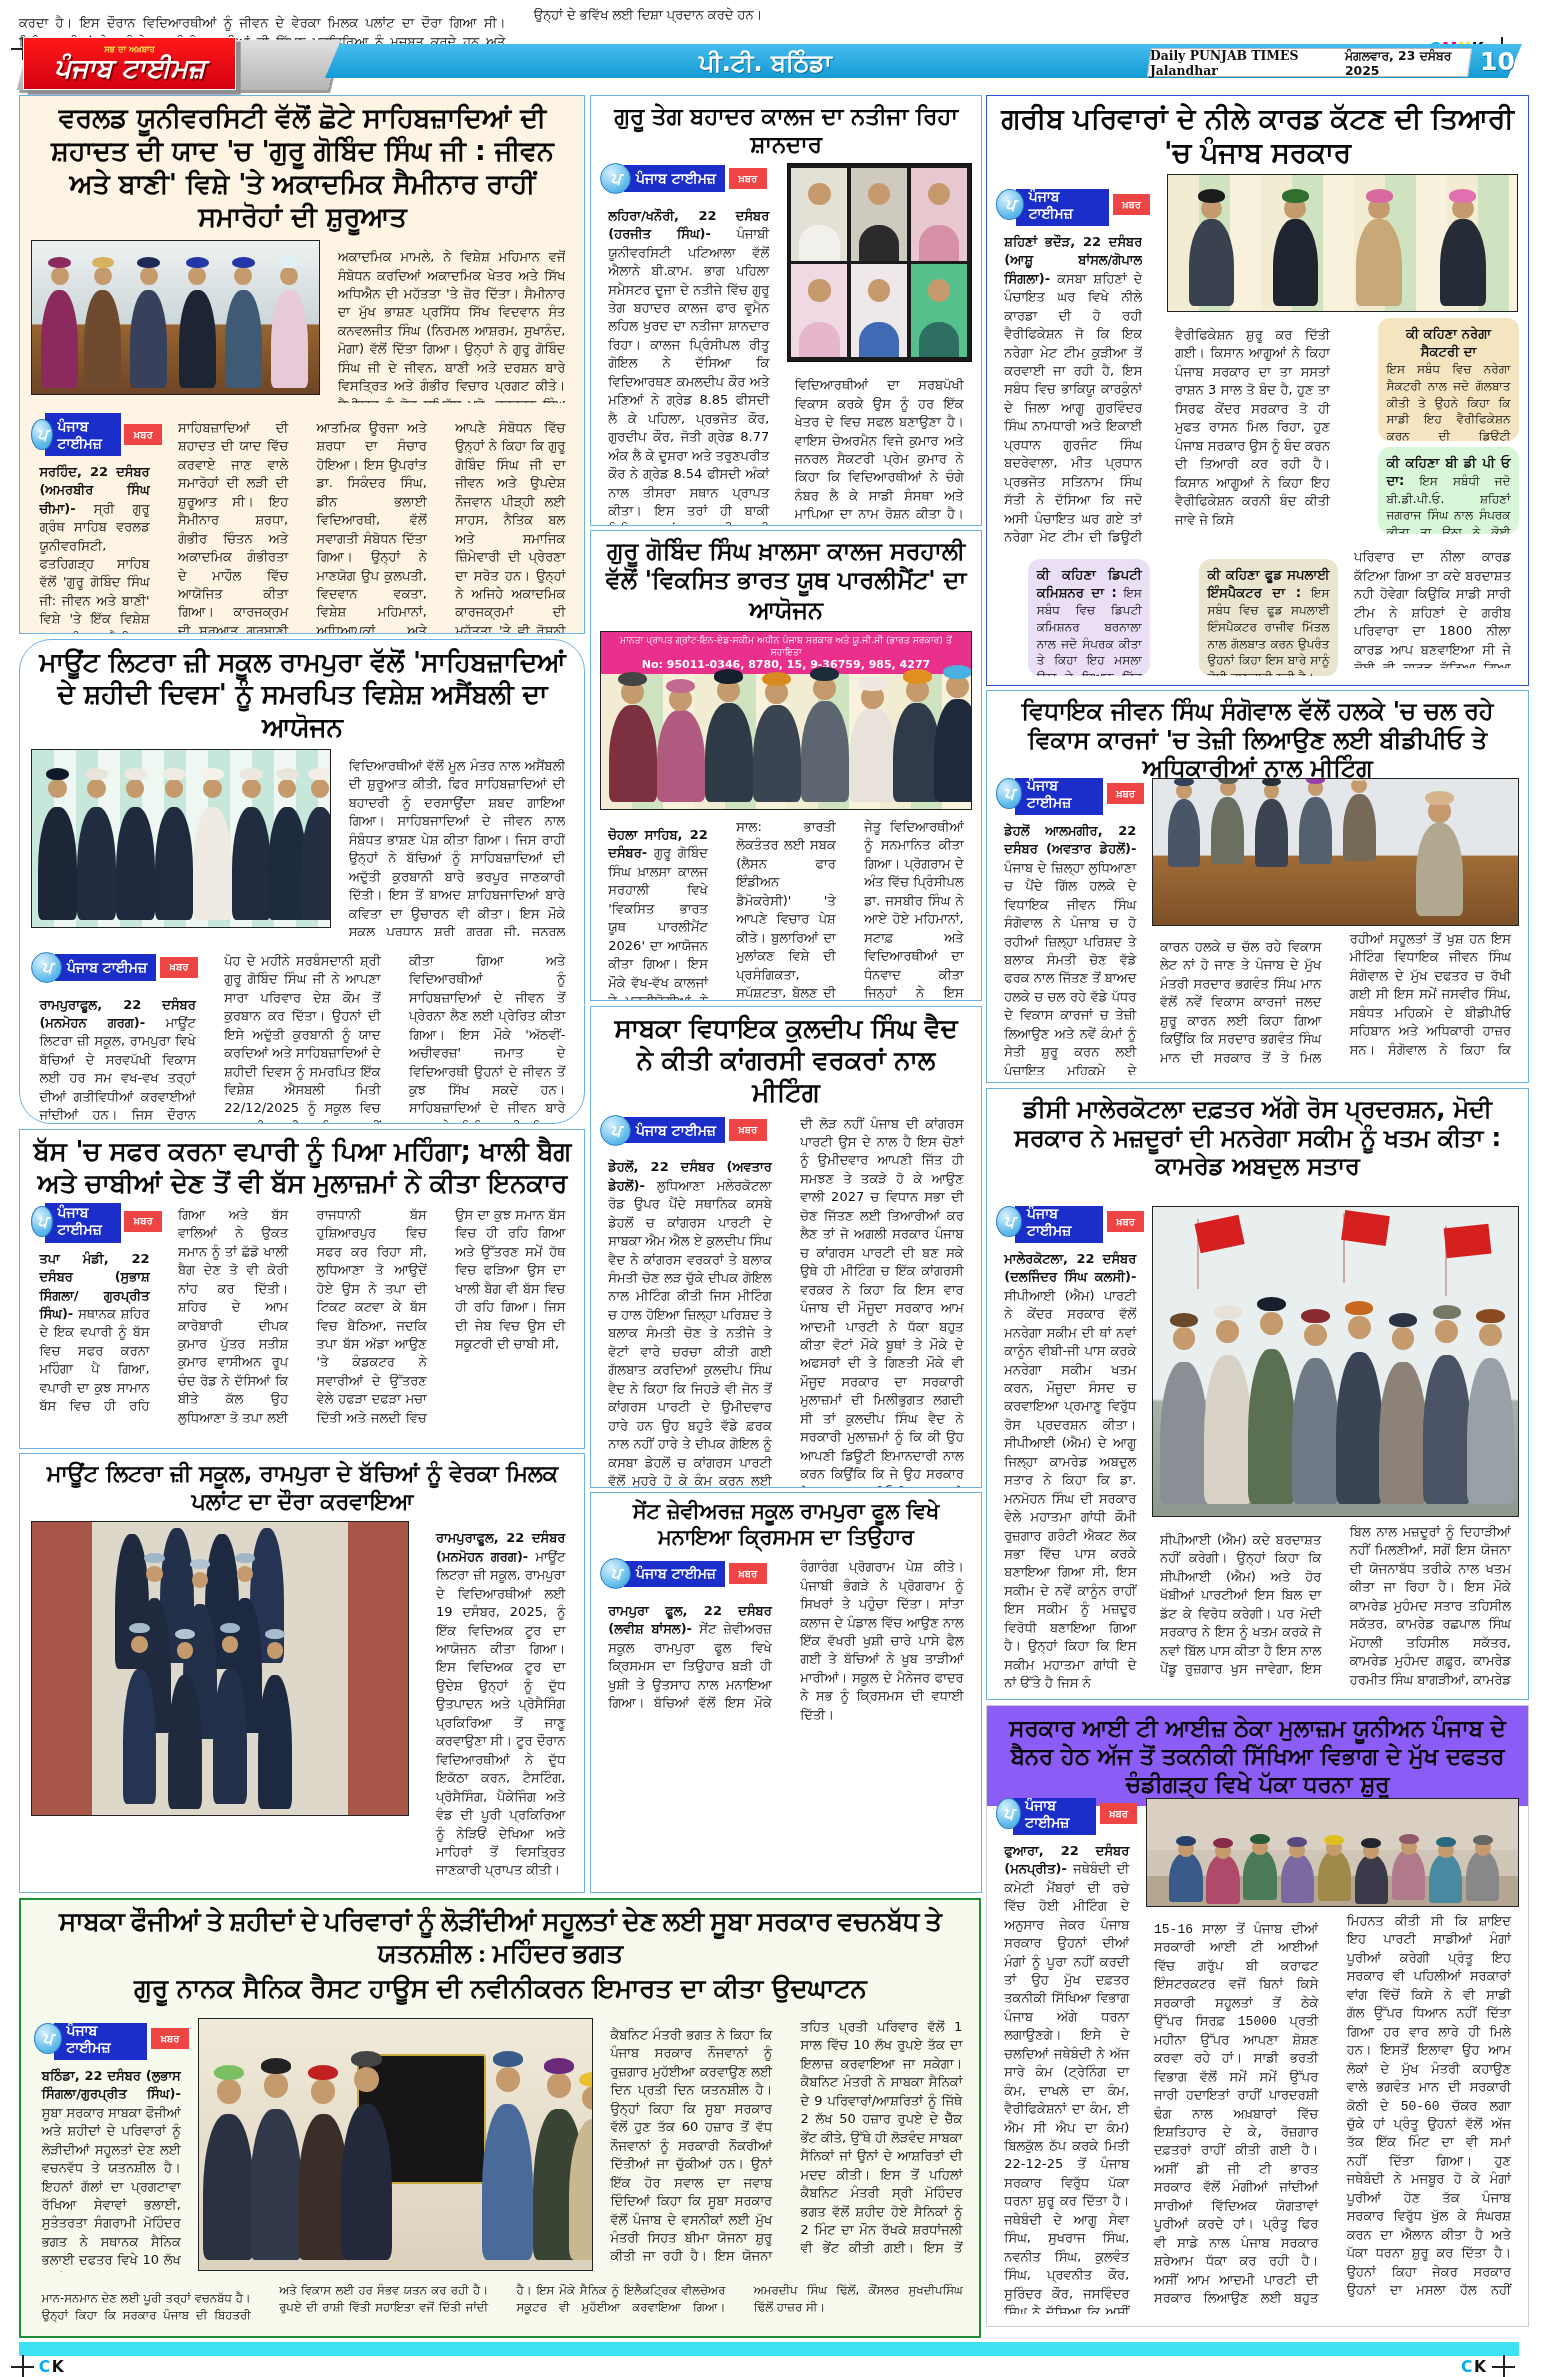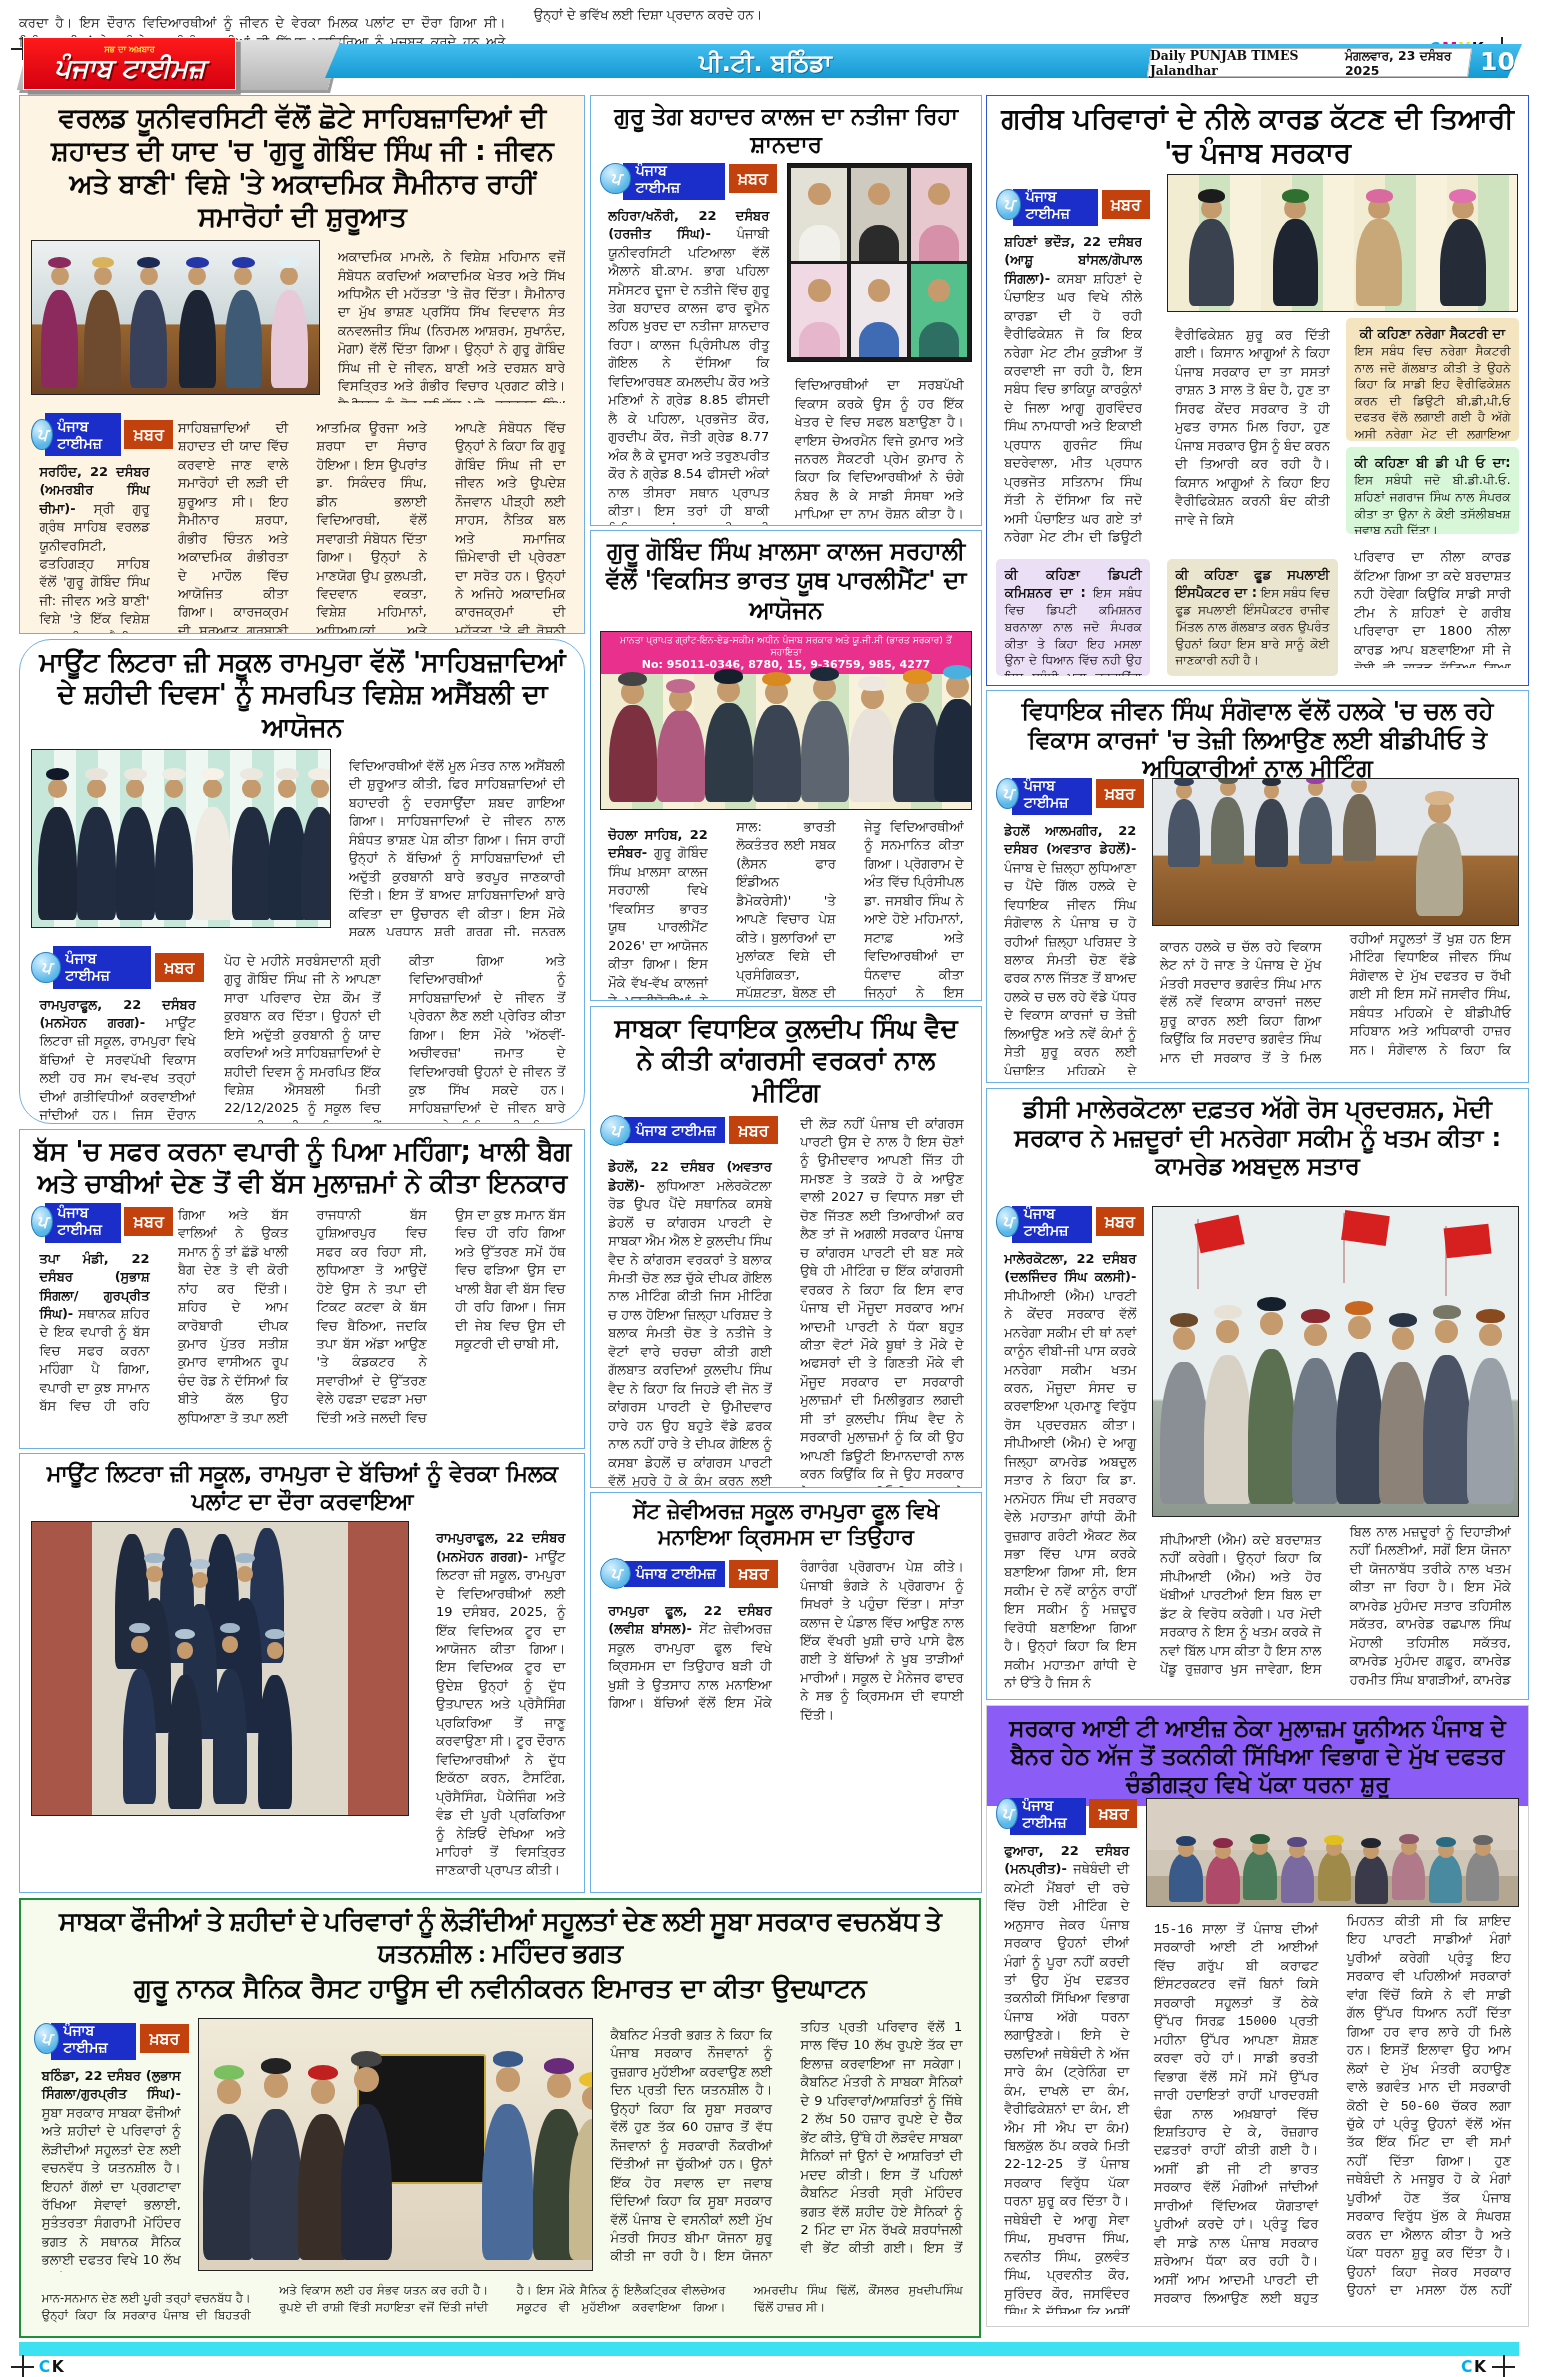--- a/index.html
+++ b/index.html
@@ -37,21 +37,21 @@
   .cols2{column-count:2;column-gap:12.4px;}
   .cols3{column-count:3;column-gap:12.4px;}
   .cols4{column-count:4;column-gap:12.4px;}
   .fill{overflow:hidden;}
   .abs{position:absolute;box-sizing:border-box;overflow:hidden;}
 
   
   .badge{display:inline-flex;align-items:center;height:28px;margin:1.6px 0 6.2px;break-inside:avoid;}
   .b-logo{width:31px;height:31px;border-radius:50%;background:radial-gradient(circle at 35% 30%,#d8f1ff,#58b7e8 70%);border:1.6px solid #2a7fc0;color:#fff;display:flex;align-items:center;justify-content:center;font-size:16.3px;font-weight:800;z-index:1;box-sizing:border-box;}
   .b-name{background:#1b2ec9;color:#fff;font-weight:700;font-size:14px;padding:4.7px 9.3px 4.7px 12.4px;margin-left:-7.8px;}
-  .b-tag{background:#c2410c;color:#fff;font-weight:700;font-size:16px;padding:4.7px 9.3px;margin-left:3.9px;}
+  .b-tag{background:#ef4444;color:#fff;font-weight:700;font-size:10px;padding:4.7px 9.3px;margin-left:3.9px;}
 
   
   .ph{position:relative;overflow:hidden;border:0.8px solid #222;box-sizing:border-box;}
   .pp{position:absolute;bottom:4%;width:13%;height:64%;border-radius:45% 45% 10% 10%/55% 55% 8% 8%;background:var(--c,#2a3550);}
   .pp::before{content:"";position:absolute;left:26%;top:-24%;width:48%;padding-top:48%;border-radius:50%;background:var(--f,#c59a6d);}
   .pp::after{content:"";position:absolute;left:20%;top:-34%;width:60%;padding-top:30%;border-radius:50% 50% 45% 45%;background:var(--t,#1a2440);}
   .pp.s{width:9%;height:46%;}
   .ph-indoor{background:linear-gradient(#eef1f1 0%,#ccd6d8 54%,#96642f 55%,#6e4526 100%);}
   .ph-tent{background:repeating-linear-gradient(90deg,#f2ecd2 0 31px,#cfe3c0 31px 62px,#f8f2dc 62px 93px);}
   .ph-assembly{background:repeating-linear-gradient(90deg,#c8e7db 0 22px,#eef7f1 22px 44px);}
@@ -70,21 +70,21 @@
   .grid6{display:grid;grid-template-columns:repeat(3,1fr);grid-template-rows:repeat(2,1fr);gap:3.9px;background:#1b1b1b;padding:3.9px;box-sizing:border-box;border:0.8px solid #111;}
   .port{position:relative;background:var(--bg,#cfd4c9);overflow:hidden;}
   .port::before{content:"";position:absolute;left:30%;top:16%;width:40%;padding-top:40%;border-radius:50%;background:#c79a6e;}
   .port::after{content:"";position:absolute;left:14%;top:62%;width:72%;height:44%;border-radius:48% 48% 0 0;background:var(--sh,#555);}
   .capman{position:absolute;left:12%;top:8%;width:76%;height:88%;}
   .capman .face{position:absolute;left:14%;top:22%;width:72%;height:62%;border-radius:46%;background:#c08d5f;}
   .capman .cap{position:absolute;left:6%;top:2%;width:88%;height:30%;border-radius:50% 50% 20% 20%;background:#163a2a;}
   .capman .shirt{position:absolute;left:0;top:78%;width:100%;height:24%;background:repeating-linear-gradient(45deg,#7d2242 0 6.2px,#314d7c 6.2px 12.4px);}
 
   
-  .ibox{border-radius:5px;padding:7px 8.5px;font-size:12px;line-height:1.38;text-align:justify;box-sizing:border-box;overflow:hidden;break-inside:avoid;}
+  .ibox{border-radius:12px;padding:7px 8.5px;font-size:12px;line-height:1.38;text-align:justify;box-sizing:border-box;overflow:hidden;break-inside:avoid;margin-left:32px;}
   .ibt{font-weight:800;font-size:13.2px;}
   .bx-tan{background:#f4e4bf;}
   .bx-green{background:#d8f6d8;}
   .bx-lav{background:#ebdff6;}
   .bx-beige{background:#eae5cf;}
 
   .hband{background:#8b5cf6;}
   .footer-bar{position:absolute;left:19.4px;top:2342px;width:1500px;height:14px;background:#3ce2f2;}
 </style>
 </head>

